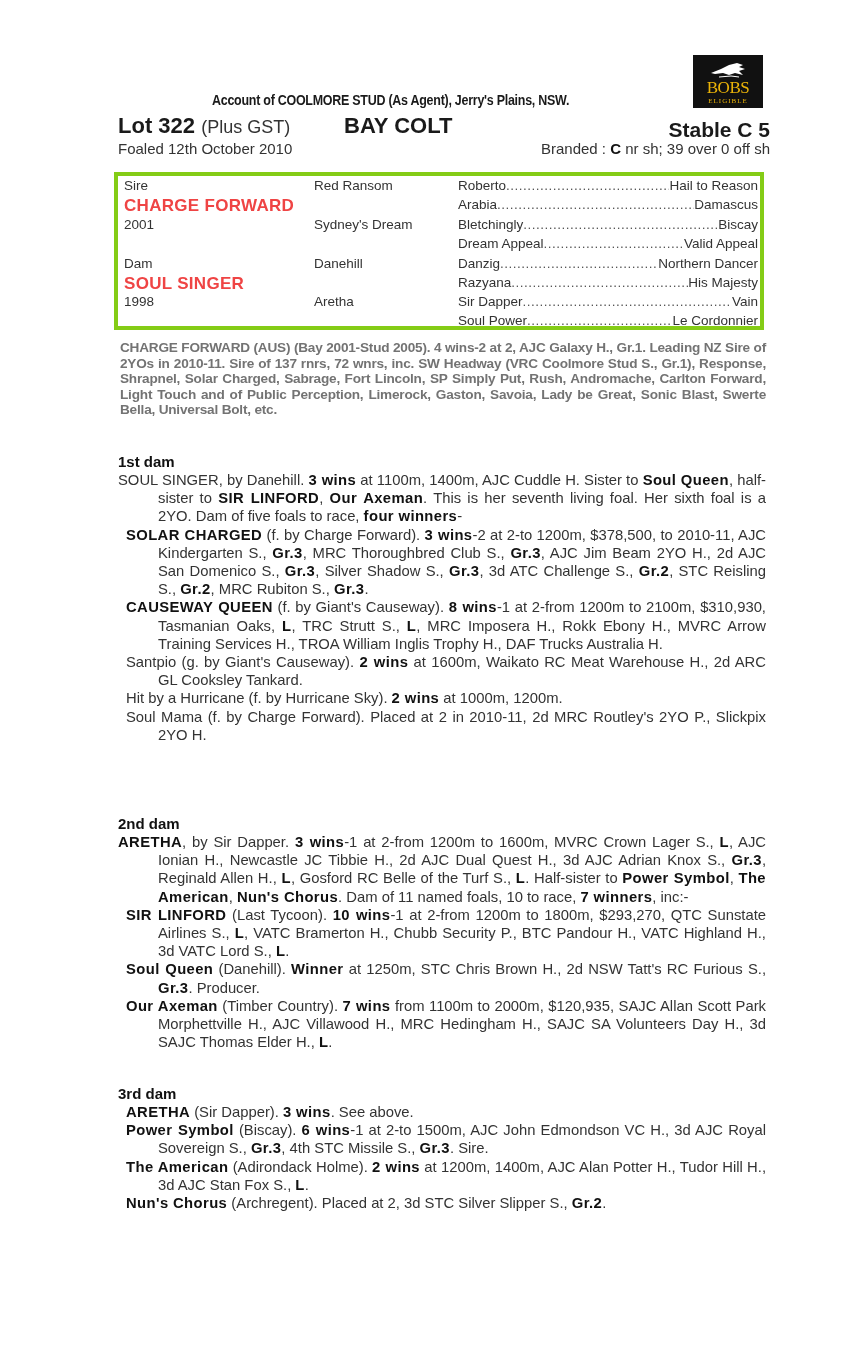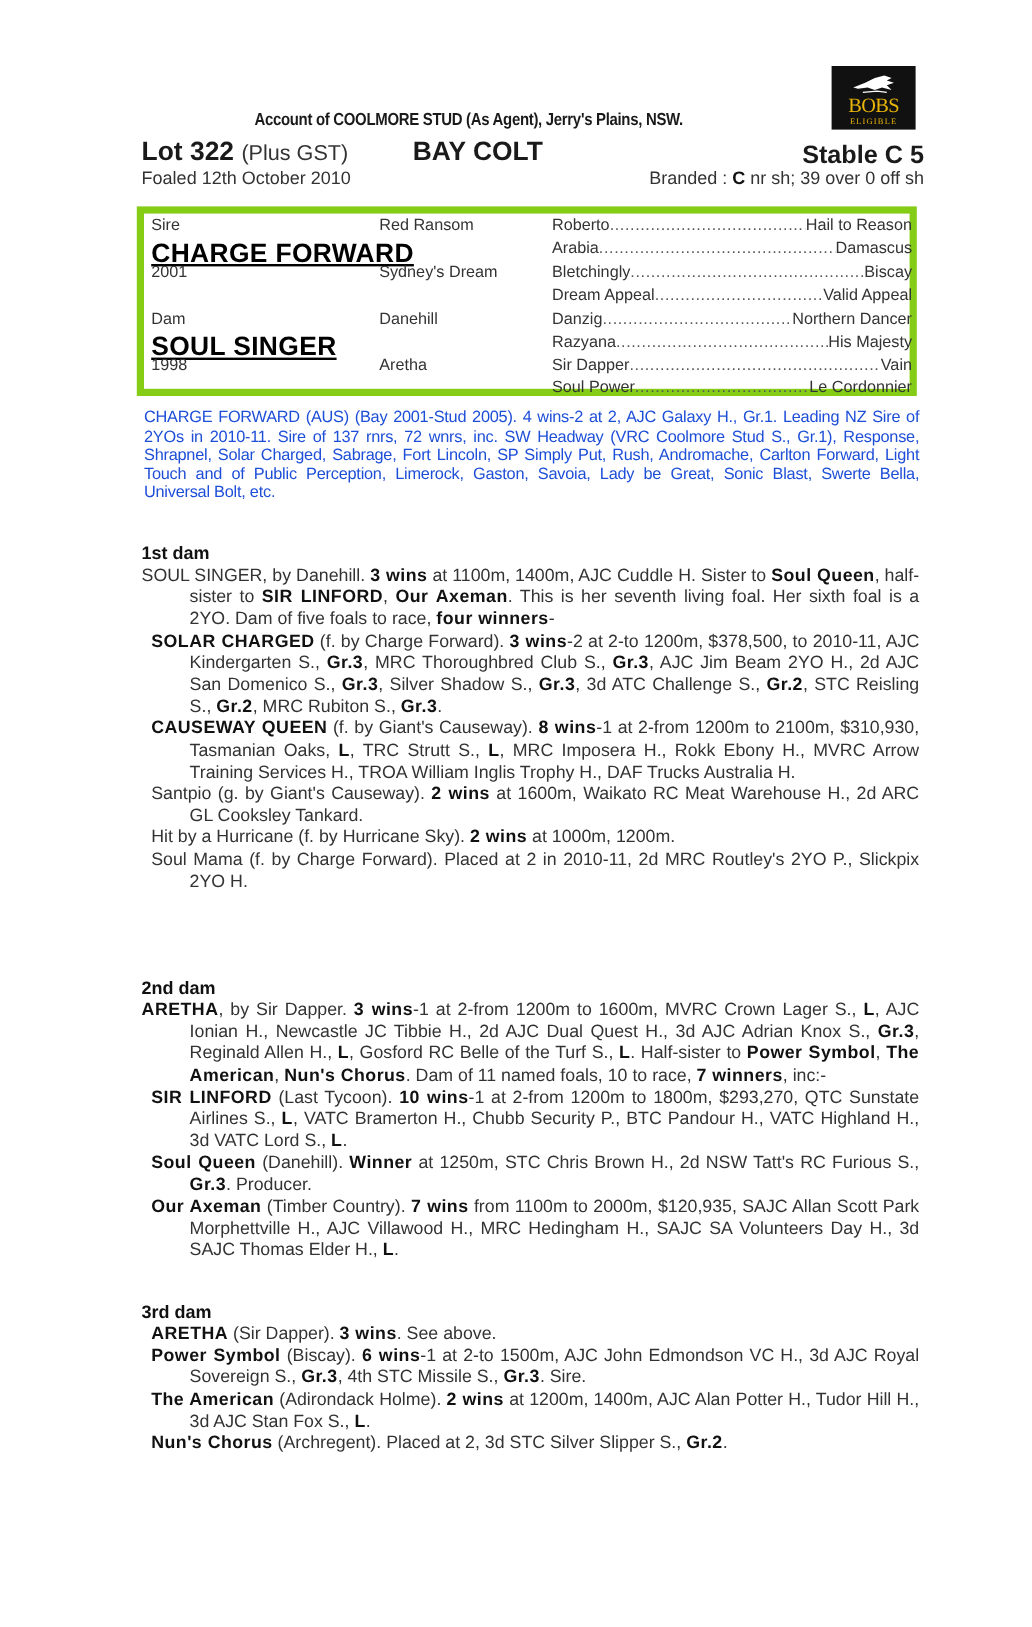--- a/index.html
+++ b/index.html
@@ -18,29 +18,29 @@
   .lotline { position:absolute; top:113px; left:6px; width:652px; height:26px; }
   .lot { position:absolute; left:0; top:0; font-weight:bold; font-size:22px; }
   .lot small { font-weight:normal; font-size:18px; color:#333; }
   .colt { position:absolute; left:226px; top:0; font-weight:bold; font-size:22px; }
   .stable { position:absolute; right:0; top:5px; font-weight:bold; font-size:21px; }
   .foaled { position:absolute; left:6px; top:140px; font-size:15px; color:#333; }
   .branded { position:absolute; right:10px; top:140px; font-size:15px; color:#333; }
   .branded b { color:#111; }
 
   
-  .ped { position:absolute; left:2px; top:172px; width:650px; height:158px; border:6px solid #84cc16; box-sizing:border-box; font-size:13.5px; color:#333; }
+  .ped { position:absolute; left:2px; top:172px; width:650px; height:158px; border:4px solid #84cc16; box-sizing:border-box; font-size:13.5px; color:#333; }
   .ped .cell { position:absolute; white-space:nowrap; }
-  .ped .big { font-weight:bold; font-size:22px; color:#000000; letter-spacing:0.3px;text-decoration:underline; }
+  .ped .big { font-weight:bold; font-size:17px; color:#ef4444; letter-spacing:0.3px; }
   .gg { position:absolute; left:340px; width:300px; font-size:13.5px; display:flex; white-space:nowrap; }
   .gg .dots { flex:1; overflow:hidden; color:#555; }
   .gg .dots::after { content:"................................................................................................................................"; letter-spacing:0.5px; }
 
   
-  .summary { position:absolute; left:8px; top:340px; width:646px; font-weight:normal; font-size:13.6px; line-height:15.6px; text-align:justify; letter-spacing:-0.2px; color:#1d4ed8; }
+  .summary { position:absolute; left:8px; top:340px; width:646px; font-weight:bold; font-size:13.6px; line-height:15.6px; text-align:justify; letter-spacing:-0.2px; color:#737373; }
 
   
   .sec { position:absolute; left:6px; width:648px; font-size:14.8px; line-height:18.2px; color:#333; }
   .sec h3 { margin:0; font-size:15px; font-weight:bold; color:#111; line-height:18px; }
   .entry { text-align:justify; padding-left:40px; text-indent:-40px; margin:0; }
   .entry.sub { padding-left:40px; text-indent:-32px; margin-left:0; }
   .entry b, .entry .bn { color:#111; font-weight:bold; }
   .bn { letter-spacing:0.4px; }
 </style>
 </head>

